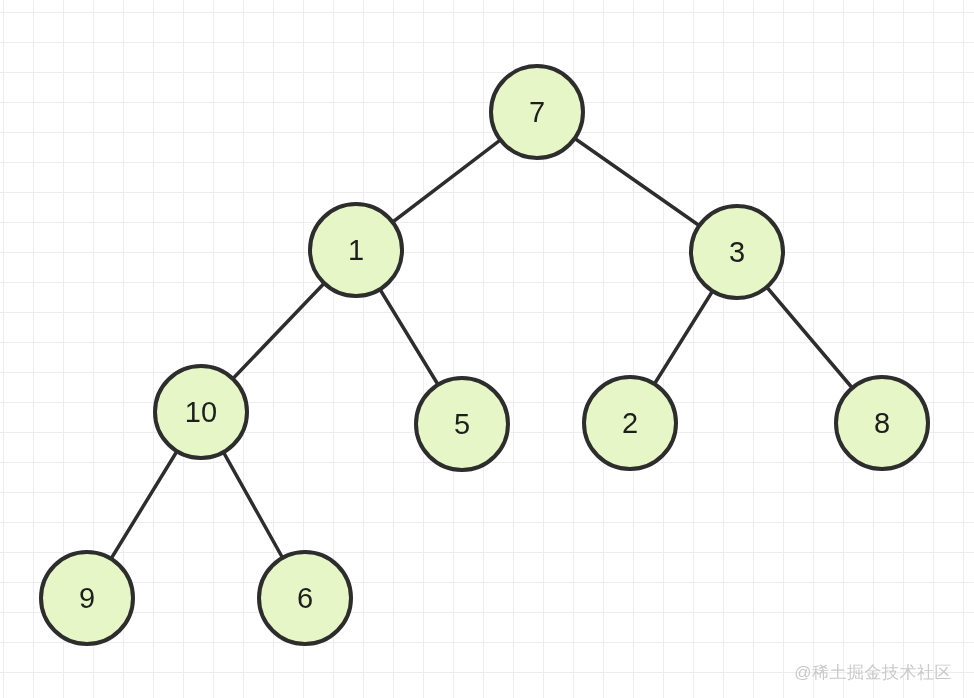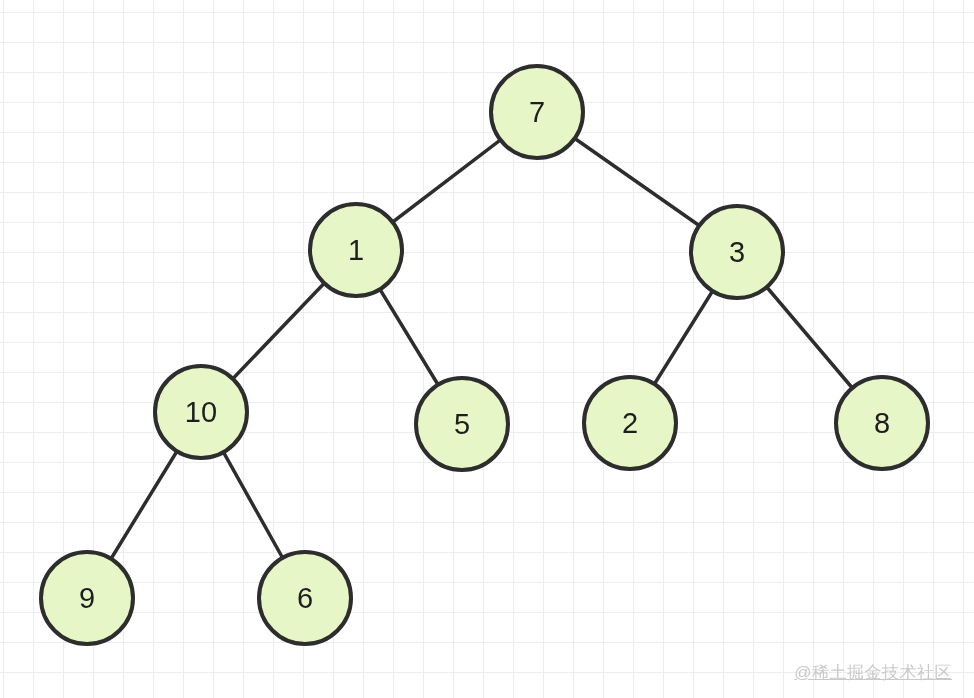--- a/index.html
+++ b/index.html
@@ -30,21 +30,20 @@
     font-family: "Liberation Sans", sans-serif;
     user-select: none;
   }
   .watermark {
     position: absolute;
     right: 22px;
     bottom: 14px;
     font-size: 17px;
     letter-spacing: 0.5px;
     color: #c9c9c9;
-    text-decoration: underline;
   }
 </style>
 </head>
 <body>
 
 <div id="canvas" style="width: 974px; height: 698px; background-color: rgb(255, 255, 255); background-image: linear-gradient(to right, rgb(237, 237, 237) 1.5px, transparent 1.5px), linear-gradient(rgb(237, 237, 237) 1.5px, transparent 1.5px); background-size: 30px 30px; background-position: 3px 12px;">
   <svg id="tree-svg" width="974" height="698" viewBox="0 0 974 698">
       <line x1="537" y1="112" x2="356" y2="250" stroke="#2d2d2d" stroke-width="3.5" stroke-linecap="round"></line>
       <line x1="537" y1="112" x2="737" y2="252" stroke="#2d2d2d" stroke-width="3.5" stroke-linecap="round"></line>
       <line x1="356" y1="250" x2="201" y2="412" stroke="#2d2d2d" stroke-width="3.5" stroke-linecap="round"></line>

